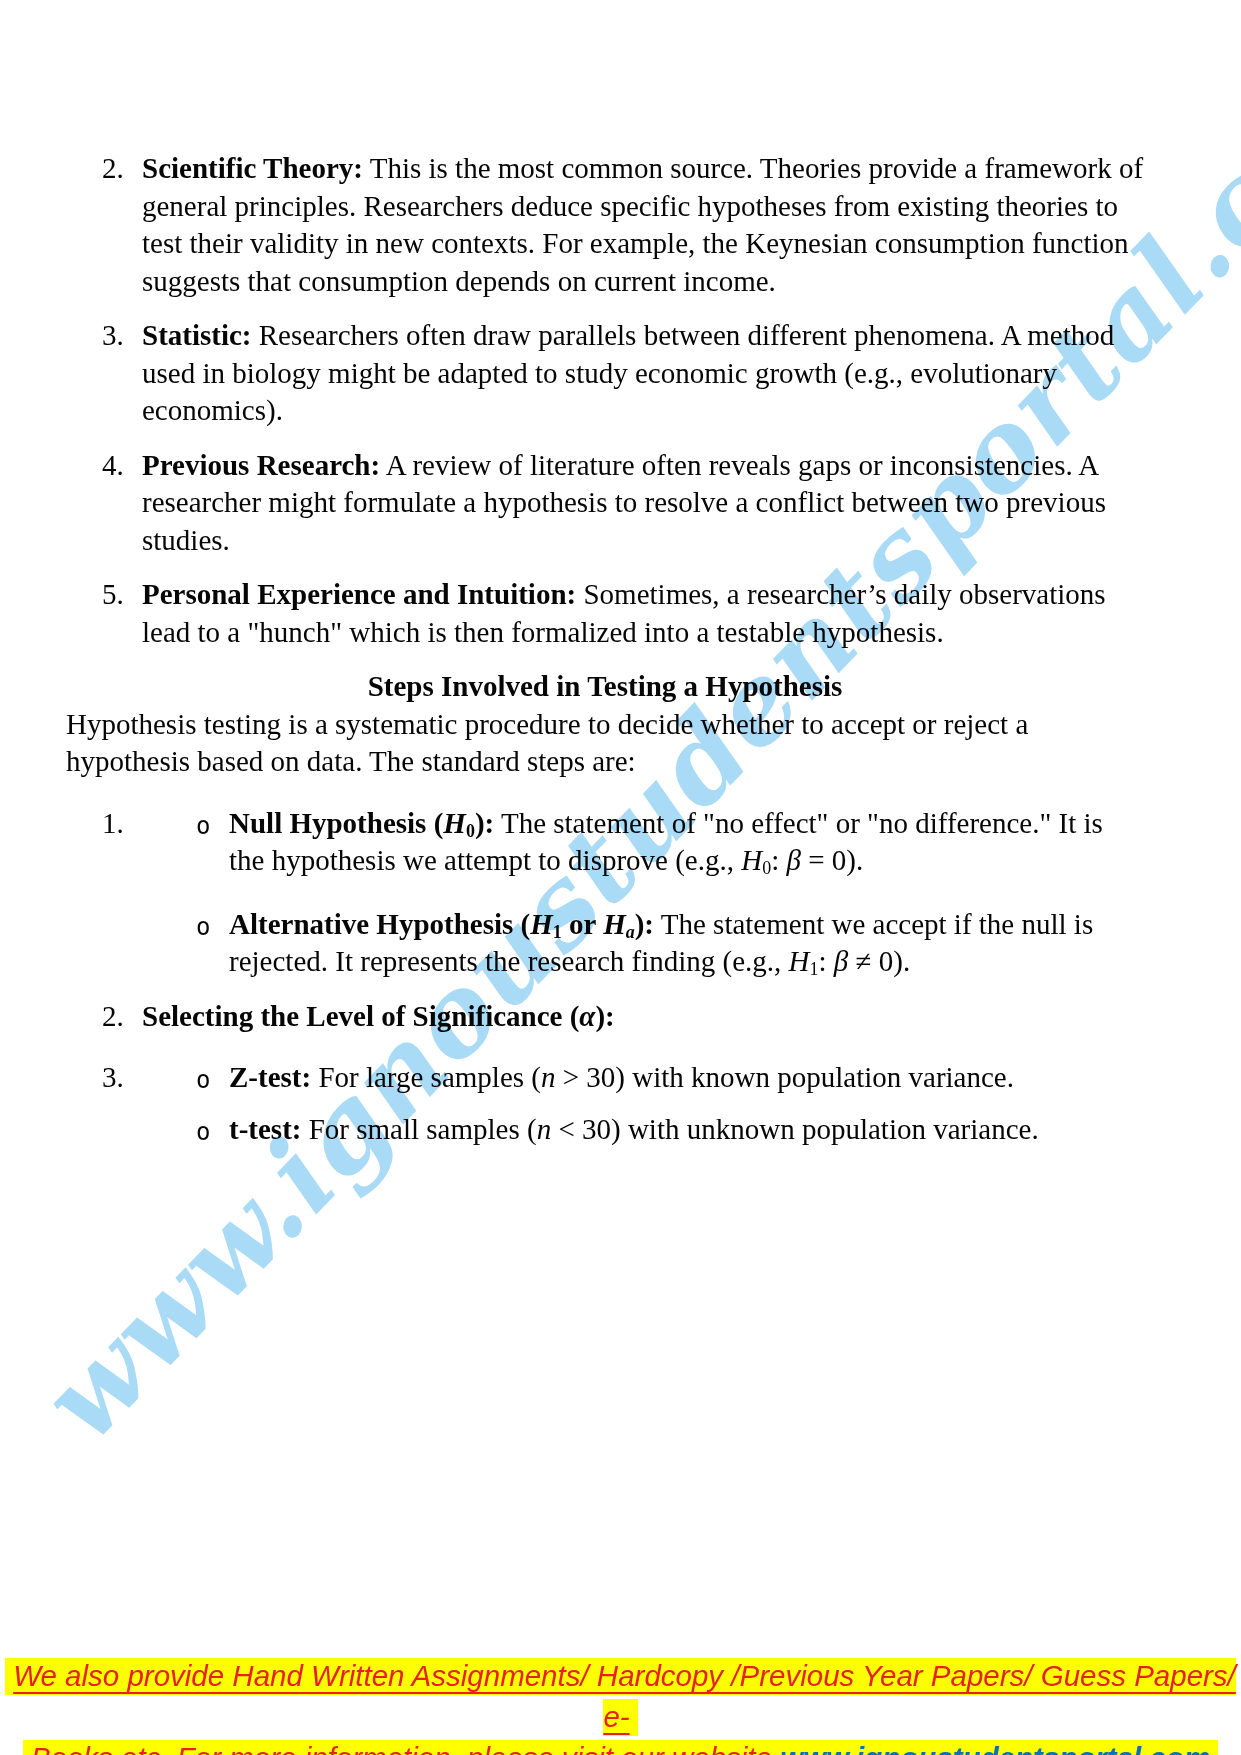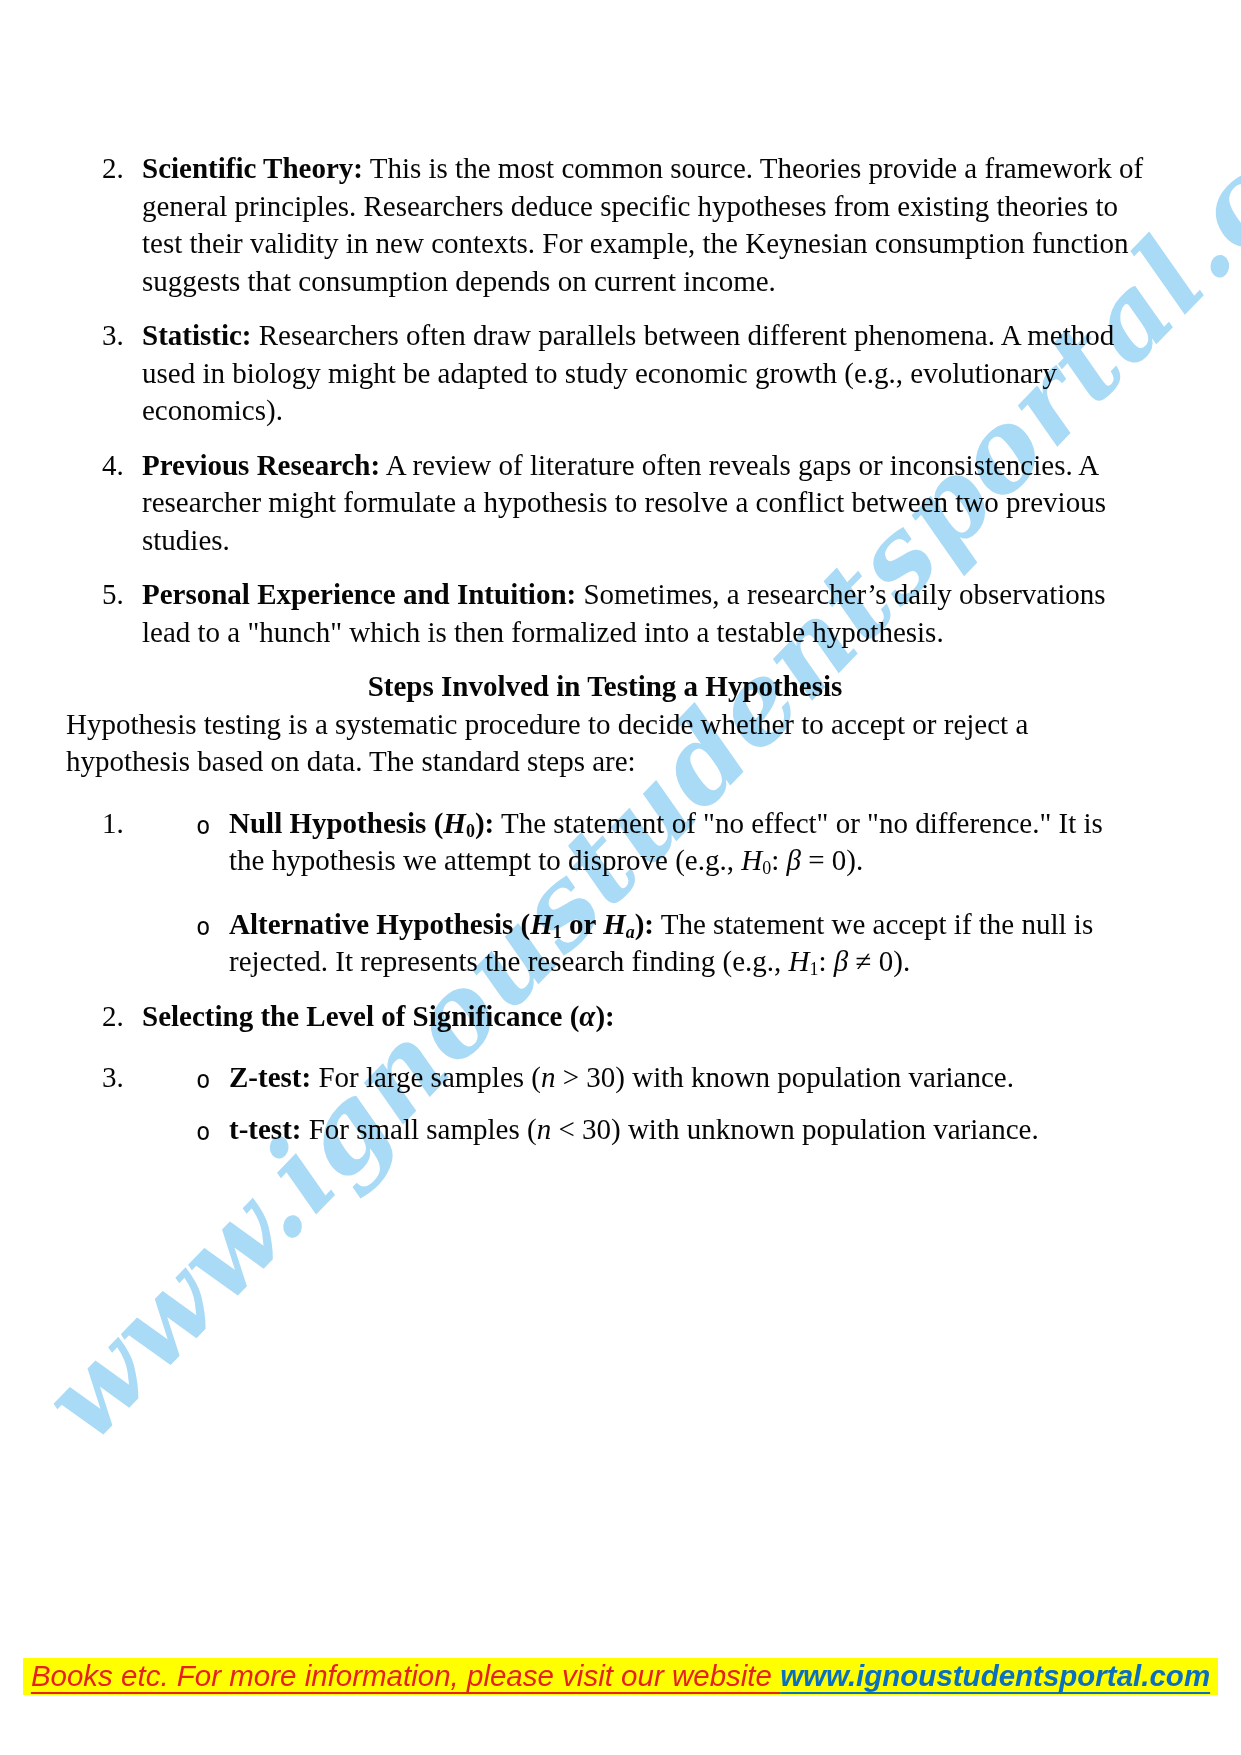--- a/index.html
+++ b/index.html
@@ -149,17 +149,20 @@
       <div class="bullet">
         <span class="mark">o</span>
         <b>t-test:</b><span> For small samples (</span><span class="it">n</span><span> &lt; 30) with unknown population variance.</span>
       </div>
     </div>
 
   </div>
 
   <div class="footer">
     <div>
+      <span class="hl"><span class="red-txt">We also provide Hand Written Assignments/ Hardcopy /Previous Year Papers/ Guess Papers/ e-</span></span>
+    </div>
+    <div>
       <span class="hl"><span class="red-txt">Books etc. For more information, please visit our website </span><a class="site-link">www.ignoustudentsportal.com</a></span>
     </div>
   </div>
 
 </div>
 
 </body></html>

